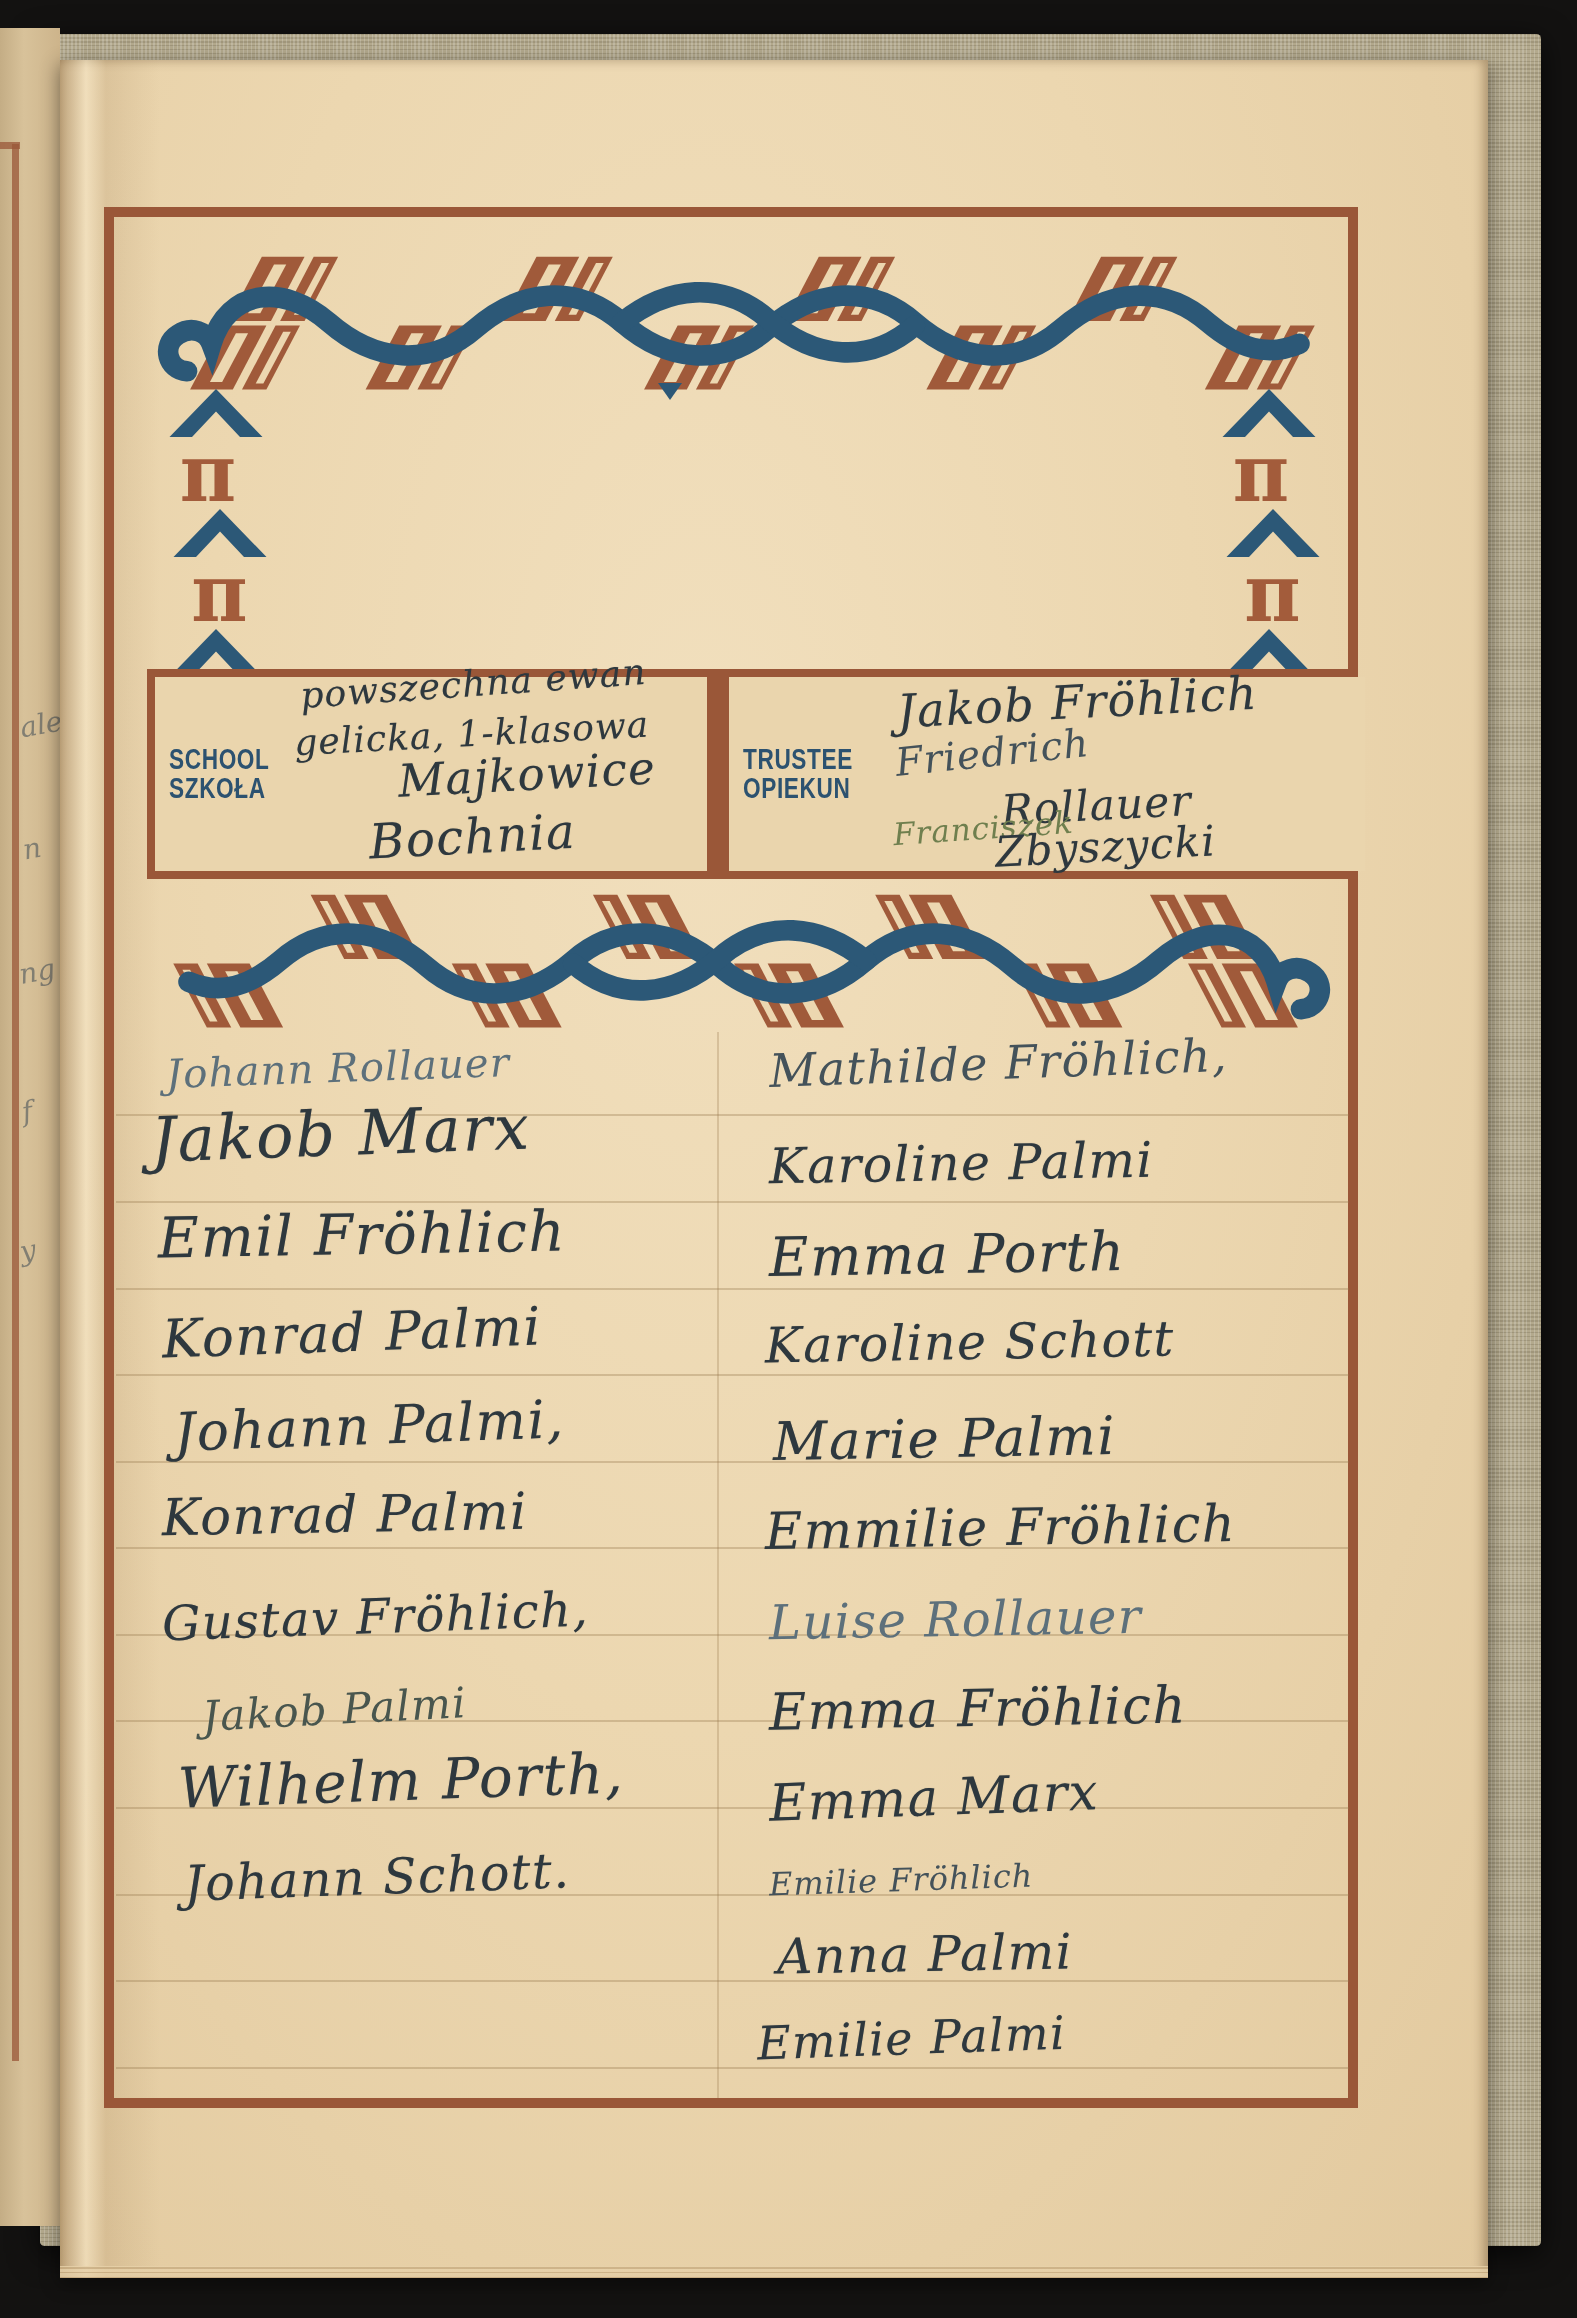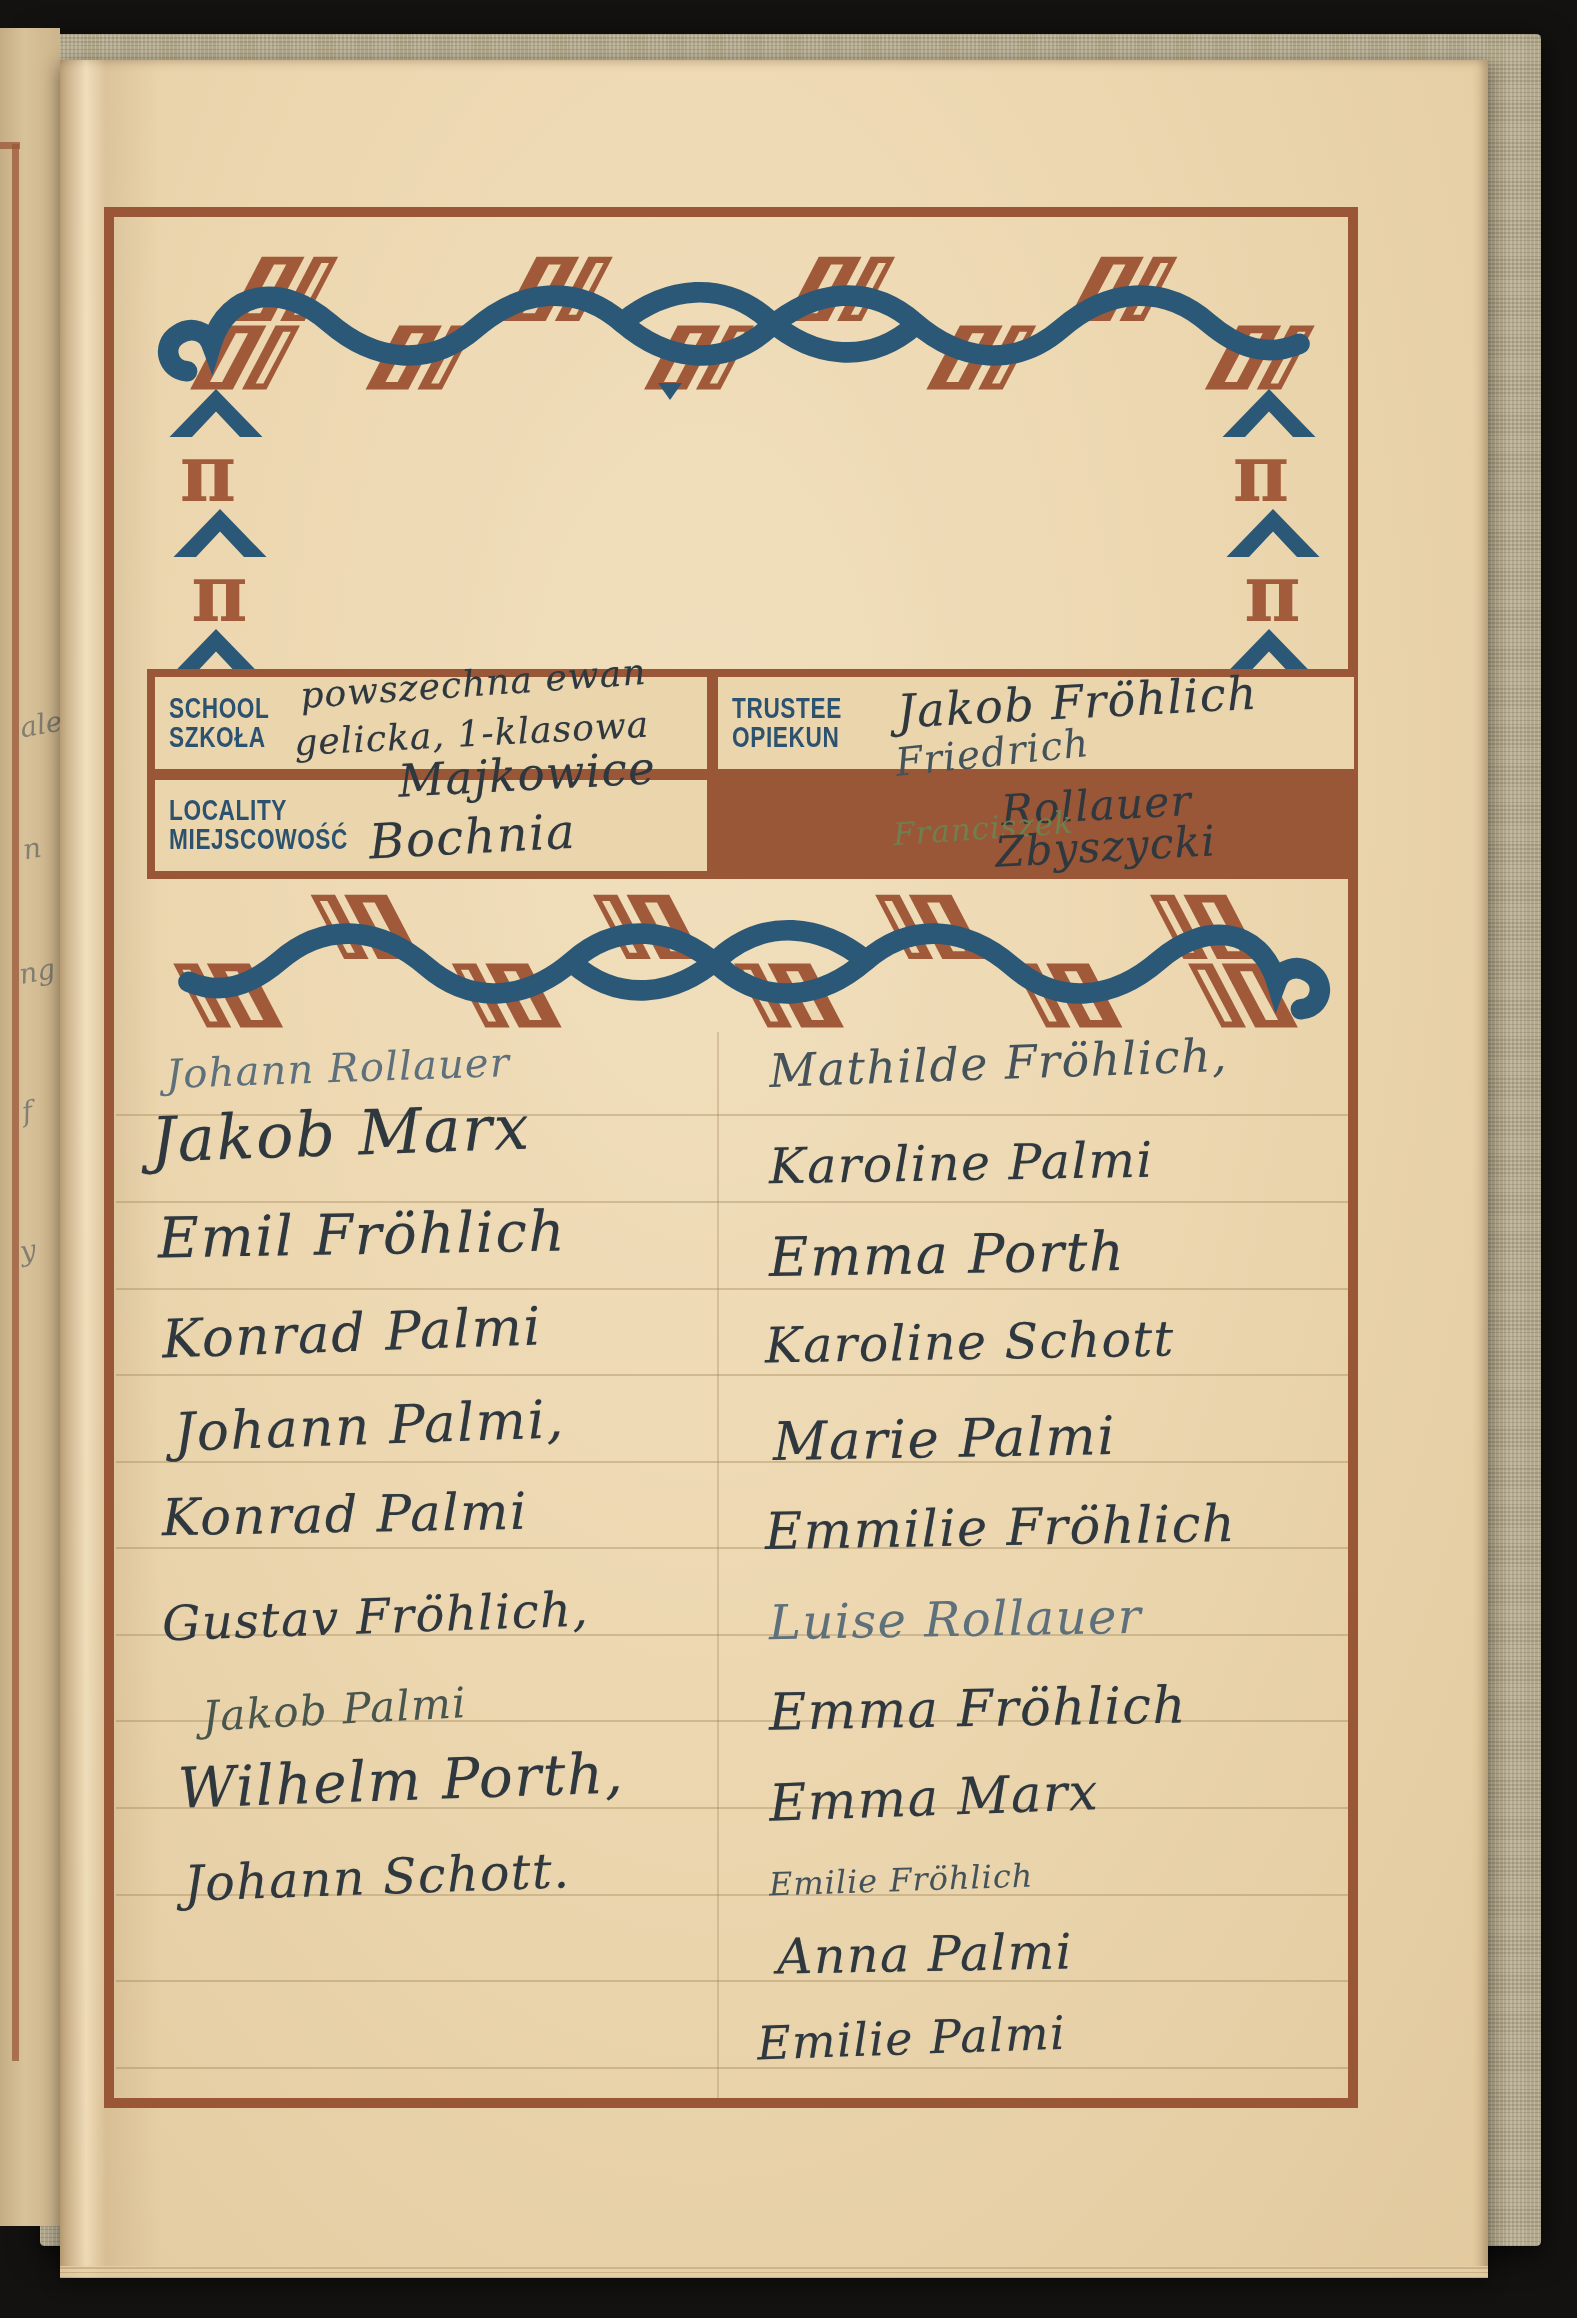--- a/index.html
+++ b/index.html
@@ -54,21 +54,21 @@
   
   .title-block{position:absolute;left:260px;top:386px;width:943px;height:288px;}
   .title-line{position:absolute;left:50%;white-space:nowrap;display:inline-block;
     font-family:"Liberation Serif",serif;font-weight:700;color:#aa6140;
     letter-spacing:6.2px;transform:translateX(-50%);
     text-shadow:0.8px 1.5px 0 rgba(125,60,28,.22);}
 
   
   .form-table{position:absolute;left:147px;top:669px;width:1204px;height:210px;
     background:#9a5738;display:grid;grid-template-columns:46.5% 53.5%;
-    grid-auto-rows:1fr;gap:11px;padding:7.7px;box-sizing:border-box;}
+    grid-auto-rows:1fr;gap:22px;padding:7.7px;box-sizing:border-box;}
   .cell{background:#ead5ad;display:flex;flex-direction:column;justify-content:center;
     padding-left:14px;overflow:visible;}
   .lbl{font-family:"Liberation Sans",sans-serif;font-weight:700;color:#2c5270;
     font-size:29px;line-height:29px;letter-spacing:0.8px;transform:scaleX(0.78);
     transform-origin:left center;white-space:nowrap;}
 
   
   .hand{position:absolute;font-family:"DejaVu Serif",serif;font-style:italic;
     white-space:nowrap;letter-spacing:.03em;}
   .ink-dark{color:#2e383e;text-shadow:0 0 0.8px rgba(46,56,62,.4);}
@@ -163,24 +163,20 @@
 
   <div class="form-table">
     <div class="cell">
       <span class="lbl">SCHOOL</span>
       <span class="lbl">SZKOŁA</span>
     </div>
     <div class="cell">
       <span class="lbl">TRUSTEE</span>
       <span class="lbl">OPIEKUN</span>
     </div>
-    <div class="cell">
-      <span class="lbl">LOCALITY</span>
-      <span class="lbl">MIEJSCOWOŚĆ</span>
-    </div>
   </div>
 
   <div class="band" style="left:158px;top:893px">
     <svg width="1175" height="138" viewBox="0 0 1540 180">
       <use href="#waveg" transform="translate(1540,0) scale(-1,1)"></use>
     </svg>
   </div>
 
   <div id="rules">
       <div class="rule-line" style="top: 1114px;"></div>

